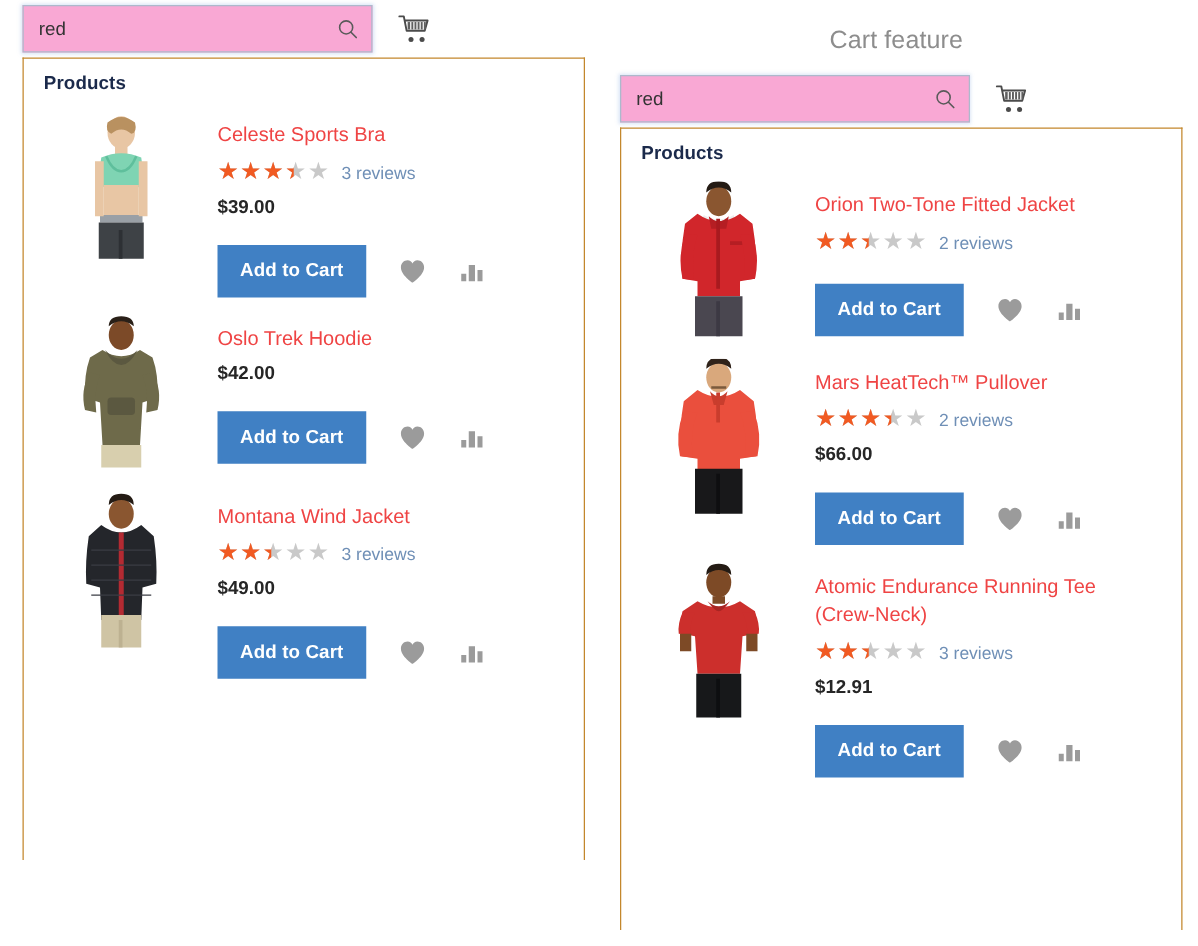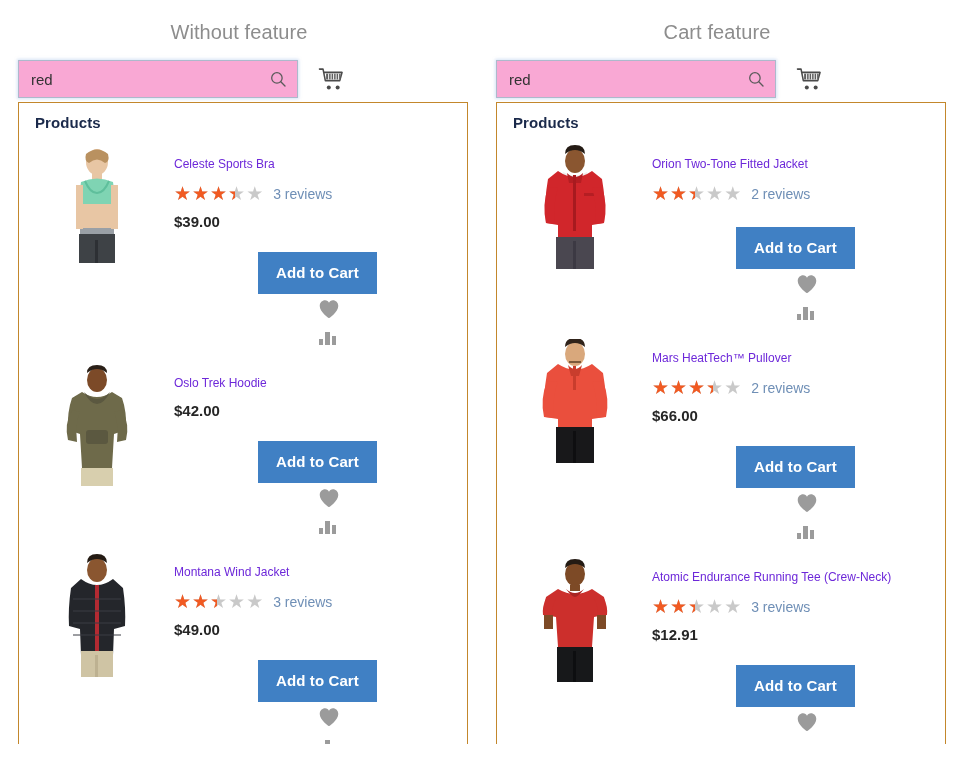--- a/index.html
+++ b/index.html
@@ -144,22 +144,22 @@
     height: 128px;
     position: relative;
     overflow: hidden;
     background: #ffffff;
   }
   .thumb svg { display: block; width: 98px; height: 128px; }
 
   .info { flex: 1; padding-top: 12px; padding-right: 6px; }
 
   .p-name {
-    font-size: 12px;
-    color: #6d28d9;
+    font-size: 16px;
+    color: #ef4444;
     line-height: 23px;
     font-weight: 400;
     margin-bottom: 7px;
     max-width: 260px;
   }
 
   
   .rating-row {
     display: flex;
     align-items: center;
@@ -198,21 +198,20 @@
     font-weight: bold;
     color: #262626;
     margin-bottom: 8px;
   }
 
   
   .actions {
     display: flex;
     align-items: center;
     padding-top: 14px;
-    flex-direction: column;
   }
 
   .add-cart {
     background: #4080c4;
     color: #ffffff;
     border: 0;
     font-family: "Liberation Sans", sans-serif;
     font-size: 15px;
     font-weight: bold;
     padding: 0 18px;
@@ -234,21 +233,20 @@
   .wish-btn    { width: 30px; height: 30px; margin-left: 22px; }
   .compare-btn { width: 26px; height: 26px; margin-left: 20px; }
 </style>
 </head>
 <body>
 
 <div id="stage">
 
   <div class="panel left">
 
-    <div class="col-title">Without feature</div>
 
     <div class="search-row">
       <div class="search-box">
         <input class="search-input" type="text" value="red" placeholder="Search entire store here..." style="">
         <button class="search-btn">
           <svg viewBox="0 0 24 24" width="19" height="19" aria-hidden="true">
             <circle cx="10" cy="10" r="6.6" fill="none" stroke="#5a5a5a" stroke-width="1.6"></circle>
             <line x1="14.9" y1="14.9" x2="20.2" y2="20.2" stroke="#5a5a5a" stroke-width="1.7" stroke-linecap="round"></line>
           </svg>
         </button>

